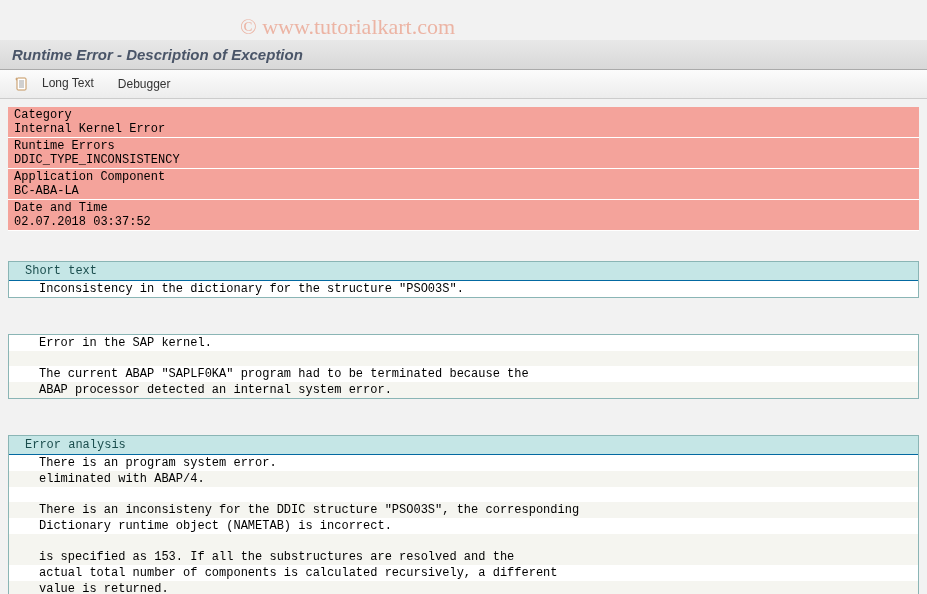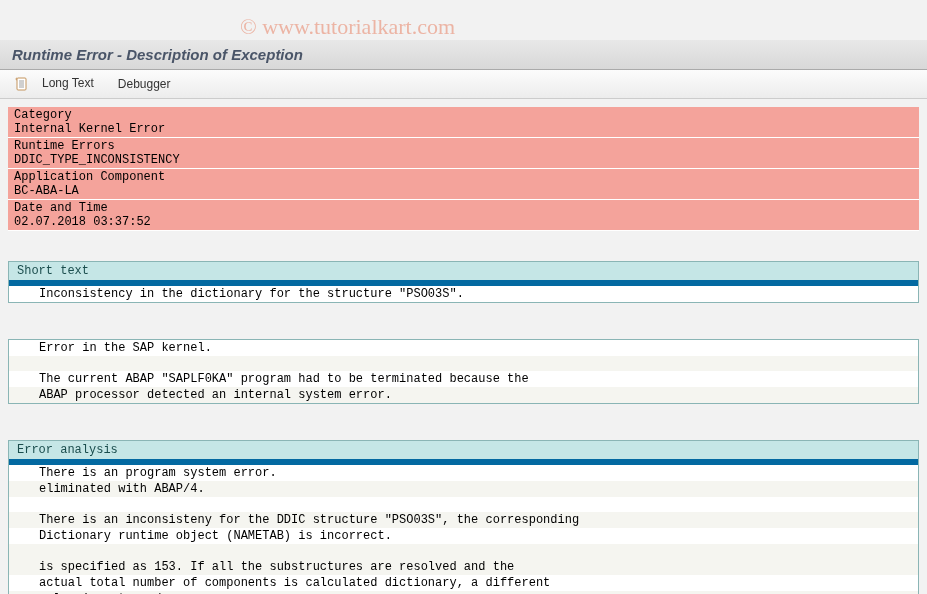--- a/index.html
+++ b/index.html
@@ -77,25 +77,25 @@
     .section {
       margin: 0 8px 22px 8px;
       border: 1px solid #8ab5b5;
       background: #fff;
     }
     .section-gap {
       height: 30px;
     }
     .section-header {
       background: #c5e6e6;
-      padding: 2px 8px;
+      padding: 2px 16px;
       font-family: "Courier New", monospace;
       font-size: 12px;
       color: #1a4d4d;
-      border-bottom: 6px solid #0369a1;
+      border-bottom: 1px solid #0369a1;
     }
     .section-body {
       padding: 0;
       font-family: "Courier New", monospace;
       font-size: 12px;
     }
     .section-line {
       padding: 1px 6px 1px 30px;
       white-space: pre;
       min-height: 15px;
@@ -189,20 +189,20 @@
   <div class="section">
     <div class="section-header">Error analysis</div>
     <div class="section-body">
       <div class="section-line">There is an program system error.</div>
       <div class="section-line alt-row">eliminated with ABAP/4.</div>
       <div class="section-line"></div>
       <div class="section-line alt-row">There is an inconsisteny for the DDIC structure "PSO03S", the corresponding</div>
       <div class="section-line">Dictionary runtime object (NAMETAB) is incorrect.</div>
       <div class="section-line alt-row"></div>
       <div class="section-line alt-row">is specified as 153. If all the substructures are resolved and the</div>
-      <div class="section-line">actual total number of components is calculated dictionary, a different</div>
+      <div class="section-line">actual total number of components is calculated recursively, a different</div>
       <div class="section-line alt-row">value is returned.</div>
     </div>
   </div>
 
 </div>
 
 <div class="watermark">© www.tutorialkart.com</div>
 
 </body></html>

